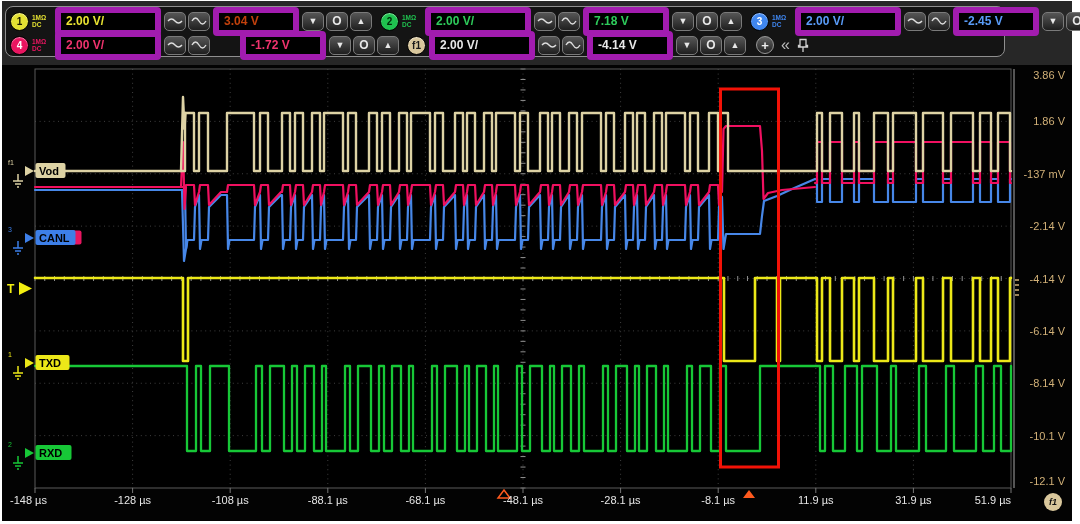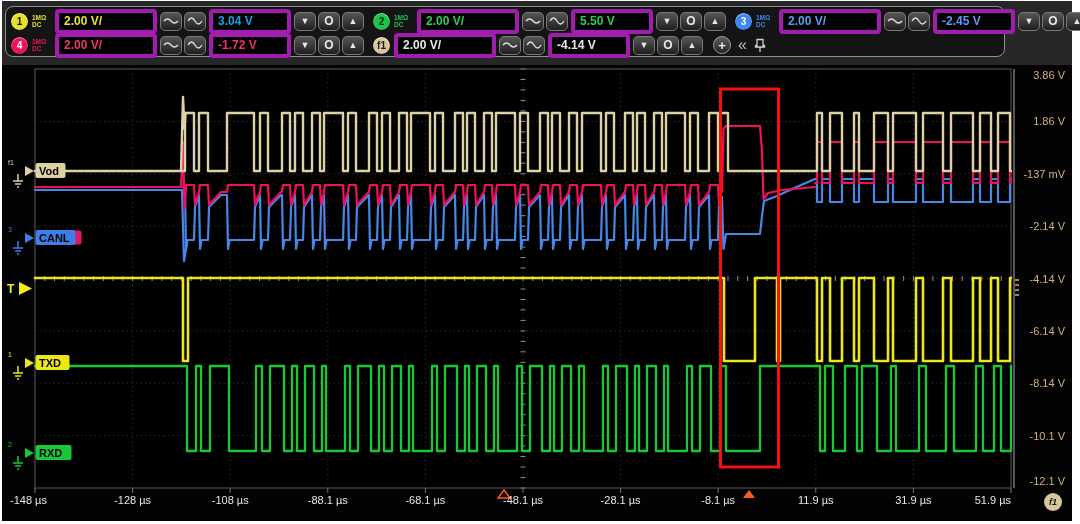--- a/index.html
+++ b/index.html
@@ -4,21 +4,21 @@
 <style>
   html,body{margin:0;padding:0;background:#ffffff;}
   body{width:1080px;height:524px;font-family:"Liberation Sans",sans-serif;position:relative;overflow:hidden;}
   #app{position:absolute;left:2px;top:1px;width:1070px;height:520px;background:#030303;}
   #topband{position:absolute;left:0;top:0;width:1070px;height:64px;background:#272727;}
   #panel{position:absolute;left:3px;top:5px;width:1000px;height:51px;border:1px solid #8f8f8f;border-radius:8px;background:#141414;box-sizing:border-box;padding:2px 0 0 4px;}
   .prow{display:flex;align-items:center;height:24px;}
   .cell{display:flex;align-items:center;gap:3px;margin-right:8px;}
   .badge{width:17px;height:17px;border-radius:50%;font-size:10px;font-weight:bold;display:flex;align-items:center;justify-content:center;border:1px solid #000;box-shadow:inset 0 1px 1px rgba(255,255,255,.5);}
   .imp{display:flex;flex-direction:column;line-height:7px;font-size:6.5px;font-weight:bold;width:20px;}
-  .field{background:#000;border:4px solid #a21caf;border-radius:4px;height:17px;display:flex;align-items:center;padding:0 5px;font-size:12px;font-weight:bold;}
+  .field{background:#000;border:6px solid #a21caf;border-radius:4px;height:17px;display:flex;align-items:center;padding:0 5px;font-size:12px;font-weight:bold;}
   .scalef{width:84px;}
   .offsetf{width:64px;}
   .btn{background:linear-gradient(#565656,#1f1f1f);border:1px solid #7a7a7a;border-radius:5px;width:22px;height:19px;display:flex;align-items:center;justify-content:center;color:#e8e8e8;font-size:9px;padding:0;}
   .btn.obtn{font-size:12px;font-weight:bold;}
   .bgroup{display:flex;gap:2px;}
   .extras{display:flex;align-items:center;gap:7px;margin-left:2px;color:#cccccc;}
   .pluscirc{width:16px;height:16px;border-radius:50%;background:linear-gradient(#606060,#222);border:1px solid #999;color:#eee;display:flex;align-items:center;justify-content:center;font-size:13px;font-weight:bold;}
   .chevl{font-size:16px;color:#bbb;}
   #plotsvg{position:absolute;left:0;top:0;width:1070px;height:520px;}
   #f1badge{position:absolute;left:1042px;top:492px;width:18px;height:18px;border-radius:50%;background:#d9c79c;color:#111;font-size:9px;font-weight:bold;font-style:italic;display:flex;align-items:center;justify-content:center;}
@@ -43,21 +43,21 @@
                 <svg width="16" height="10">
                   <path d="M1 5 Q4.5 1 8 5 T15 5" fill="none" stroke="#ddd" stroke-width="1.4"></path>
                 </svg>
               </button>
               <button class="btn">
                 <svg width="16" height="10">
                   <path d="M1 5 Q4.5 -1 8 5 Q11.5 11 15 5" fill="none" stroke="#ddd" stroke-width="1.4"></path>
                 </svg>
               </button>
             </div>
-            <div class="field offsetf" style="color: #0ea5e9;">3.04 V</div>
+            <div class="field offsetf" style="color: #c2410c;">3.04 V</div>
             <div class="bgroup">
               <button class="btn">▼</button>
               <button class="btn obtn">O</button>
               <button class="btn">▲</button>
             </div>
           </div>
           <div class="cell">
             <div class="badge" style="background: rgb(31, 194, 79); color: rgb(0, 42, 8);">2</div>
             <div class="imp" style="color: rgb(31, 194, 79);">
               <span>1MΩ</span>
@@ -69,21 +69,21 @@
                 <svg width="16" height="10">
                   <path d="M1 5 Q4.5 1 8 5 T15 5" fill="none" stroke="#ddd" stroke-width="1.4"></path>
                 </svg>
               </button>
               <button class="btn">
                 <svg width="16" height="10">
                   <path d="M1 5 Q4.5 -1 8 5 Q11.5 11 15 5" fill="none" stroke="#ddd" stroke-width="1.4"></path>
                 </svg>
               </button>
             </div>
-            <div class="field offsetf" style="color: rgb(46, 203, 91);">5.50 V</div>
+            <div class="field offsetf" style="color: rgb(46, 203, 91);">7.18 V</div>
             <div class="bgroup">
               <button class="btn">▼</button>
               <button class="btn obtn">O</button>
               <button class="btn">▲</button>
             </div>
           </div>
           <div class="cell">
             <div class="badge" style="background: rgb(63, 134, 239); color: rgb(255, 255, 255);">3</div>
             <div class="imp" style="color: rgb(63, 134, 239);">
               <span>1MΩ</span>
@@ -123,21 +123,21 @@
                 <svg width="16" height="10">
                   <path d="M1 5 Q4.5 1 8 5 T15 5" fill="none" stroke="#ddd" stroke-width="1.4"></path>
                 </svg>
               </button>
               <button class="btn">
                 <svg width="16" height="10">
                   <path d="M1 5 Q4.5 -1 8 5 Q11.5 11 15 5" fill="none" stroke="#ddd" stroke-width="1.4"></path>
                 </svg>
               </button>
             </div>
-            <div class="field offsetf" style="color: rgb(240, 51, 110);">-1.72 V</div>
+            <div class="field offsetf" style="color: rgb(240, 51, 110); margin-left: 27px;">-1.72 V</div>
             <div class="bgroup">
               <button class="btn">▼</button>
               <button class="btn obtn">O</button>
               <button class="btn">▲</button>
             </div>
           </div>
           <div class="cell">
             <div class="badge" style="background: rgb(217, 199, 156); color: rgb(26, 26, 26);">f1</div>
             <div class="field scalef" style="color: rgb(232, 232, 232);">2.00 V/</div>
             <div class="bgroup">

